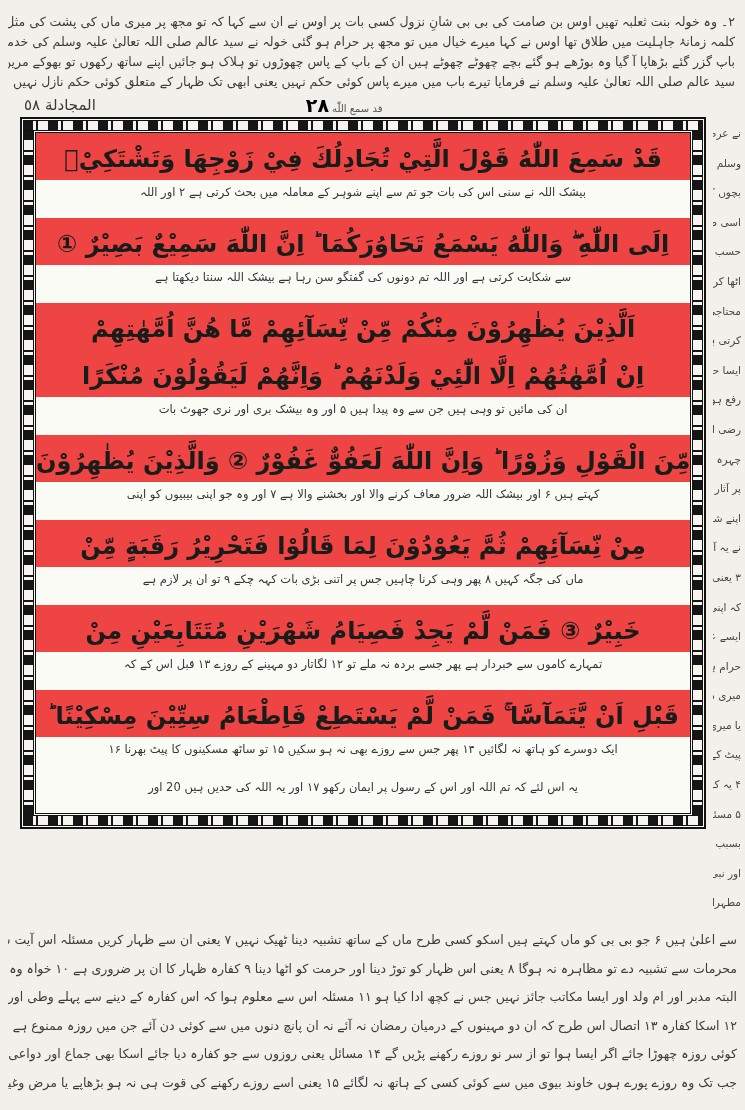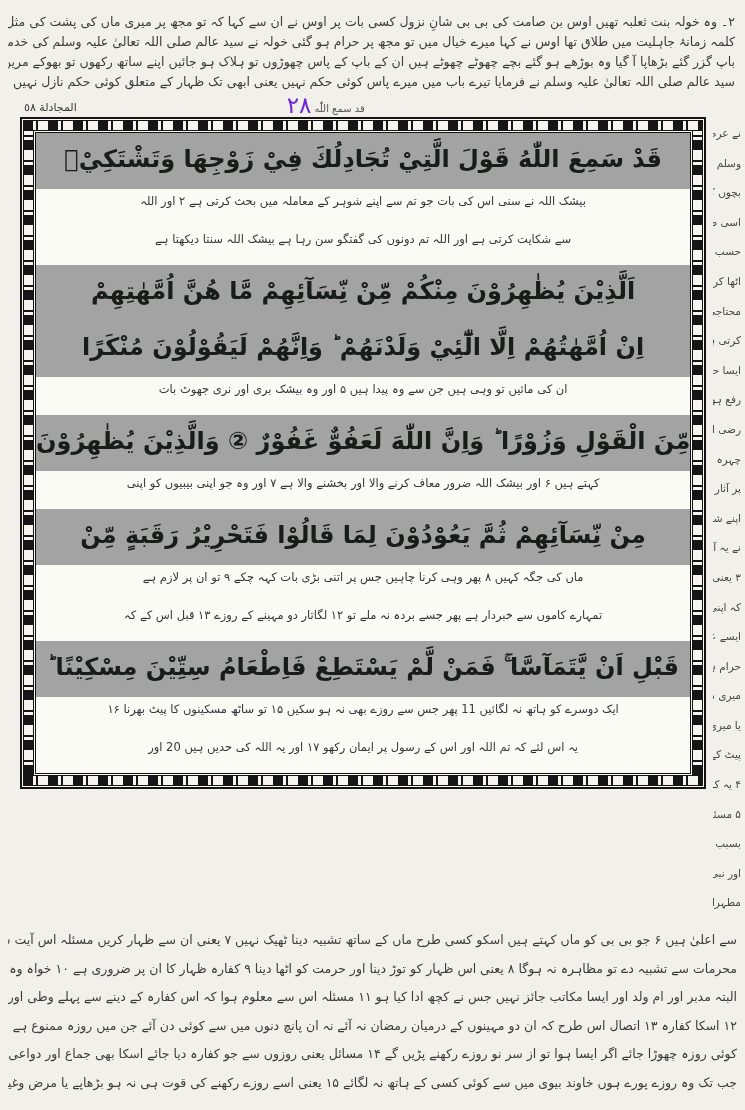--- a/index.html
+++ b/index.html
@@ -25,23 +25,23 @@
   .header-line{
     display:flex;align-items:flex-end;
     padding:0 24px 1px 24px;height:22px;
   }
   .header-spacer{flex:1;}
   .juz-marker{
     flex:0 0 auto;display:flex;align-items:flex-end;gap:3px;
     margin-left:210px;
   }
   .juz-text{font-size:10px;color:#555;}
-  .juz-number{font-size:23px;font-weight:normal;color:#6d28d9;line-height:18px;}
+  .juz-number{font-size:19px;font-weight:bold;color:#000000;line-height:18px;}
   .surah-label{
-    flex:0 0 auto;font-size:11px;color:#3a3a3a;letter-spacing:1px;
+    flex:0 0 auto;font-size:15px;color:#3a3a3a;letter-spacing:1px;
   }
   
   .main-area{
     display:flex;align-items:flex-start;
     padding:2px 4px 0 20px;gap:7px;
   }
   .quran-box{
     flex:0 0 604px;box-sizing:border-box;
     background:#fbfbf6;
     border:2px solid #131313;
@@ -49,22 +49,22 @@
   }
   .band{height:9px;background:
       repeating-linear-gradient(90deg,#161616 0 10px,#f5f4ee 10px 13px,#161616 13px 15px,#f5f4ee 15px 25px);
     border-top:1.5px solid #131313;border-bottom:1.5px solid #131313;}
   .box-body{display:flex;align-items:stretch;}
   .side-band{width:9px;background:
       repeating-linear-gradient(0deg,#161616 0 10px,#f5f4ee 10px 13px,#161616 13px 15px,#f5f4ee 15px 25px);
     border-left:1.5px solid #131313;border-right:1.5px solid #131313;}
   .box-content{flex:1;border:1.5px solid #131313;margin:1px;overflow:hidden;}
   .verse-row{
-    background:#a3a3a3;
-    height:56px;line-height:52px;
+    background:#ef4444;
+    height:47px;line-height:52px;
     font-size:24px;font-weight:bold;color:#191d1a;
     text-align:center;white-space:nowrap;overflow:hidden;
     letter-spacing:-0.5px;
   }
   .translation-row{
     background:#fbfbf6;
     height:38px;line-height:25px;
     font-size:11.5px;color:#35363a;
     text-align:center;white-space:nowrap;overflow:hidden;
   }
@@ -171,20 +171,21 @@
       <div class="box-body">
         <div class="side-band"></div>
         <div class="box-content">
 
             <div>
               <div class="verse-row">قَدْ سَمِعَ اللّٰهُ قَوْلَ الَّتِيْ تُجَادِلُكَ فِيْ زَوْجِهَا وَتَشْتَكِيْۤ</div>
               <div class="translation-row">بیشک اللہ نے سنی اس کی بات جو تم سے اپنے شوہر کے معاملہ میں بحث کرتی ہے ۲ اور اللہ</div>
             </div>
 
             <div>
+              <div class="verse-row">اِلَى اللّٰهِ ۖ وَاللّٰهُ يَسْمَعُ تَحَاوُرَكُمَا ؕ اِنَّ اللّٰهَ سَمِيْعٌ بَصِيْرٌ ①</div>
               <div class="translation-row">سے شکایت کرتی ہے اور اللہ تم دونوں کی گفتگو سن رہا ہے   بیشک اللہ سنتا دیکھتا ہے</div>
             </div>
 
             <div>
               <div class="verse-row">اَلَّذِيْنَ يُظٰهِرُوْنَ مِنْكُمْ مِّنْ نِّسَآئِهِمْ مَّا هُنَّ اُمَّهٰتِهِمْ</div>
             </div>
 
             <div>
               <div class="verse-row">اِنْ اُمَّهٰتُهُمْ اِلَّا الّٰٓئِيْ وَلَدْنَهُمْ ؕ وَاِنَّهُمْ لَيَقُوْلُوْنَ مُنْكَرًا</div>
               <div class="translation-row">ان کی مائیں تو وہی ہیں جن سے وہ پیدا ہیں ۵   اور وہ بیشک بری اور نری جھوٹ بات</div>
@@ -195,26 +196,27 @@
               <div class="translation-row">کہتے ہیں ۶ اور بیشک اللہ ضرور معاف کرنے والا اور بخشنے والا ہے ۷ اور وہ جو اپنی بیبیوں کو اپنی</div>
             </div>
 
             <div>
               <div class="verse-row">مِنْ نِّسَآئِهِمْ ثُمَّ يَعُوْدُوْنَ لِمَا قَالُوْا فَتَحْرِيْرُ رَقَبَةٍ مِّنْ</div>
               <div class="translation-row">ماں کی جگہ کہیں ۸ پھر وہی کرنا چاہیں جس پر اتنی بڑی بات کہہ چکے ۹ تو ان پر لازم ہے</div>
             </div>
 
 
             <div>
+              <div class="verse-row">خَبِيْرٌ ③ فَمَنْ لَّمْ يَجِدْ فَصِيَامُ شَهْرَيْنِ مُتَتَابِعَيْنِ مِنْ</div>
               <div class="translation-row">تمہارے کاموں سے خبردار ہے پھر جسے بردہ نہ ملے تو ۱۲ لگاتار دو مہینے کے روزے ۱۳ قبل اس کے کہ</div>
             </div>
 
             <div>
               <div class="verse-row">قَبْلِ اَنْ يَّتَمَآسَّا ۚ فَمَنْ لَّمْ يَسْتَطِعْ فَاِطْعَامُ سِتِّيْنَ مِسْكِيْنًا ؕ</div>
-              <div class="translation-row">ایک دوسرے کو ہاتھ نہ لگائیں 11 پھر جس سے روزے بھی نہ ہو سکیں ۱۵ تو ساٹھ مسکینوں کا پیٹ بھرنا ۱۶</div>
+              <div class="translation-row">ایک دوسرے کو ہاتھ نہ لگائیں ۱۴ پھر جس سے روزے بھی نہ ہو سکیں ۱۵ تو ساٹھ مسکینوں کا پیٹ بھرنا ۱۶</div>
             </div>
 
             <div>
               <div class="translation-row">یہ اس لئے کہ تم اللہ اور اس کے رسول پر ایمان رکھو ۱۷   اور یہ اللہ کی حدیں ہیں 20   اور</div>
             </div>
           </div>
         <div class="side-band"></div>
       </div>
       <div class="band"></div>
     </div>

